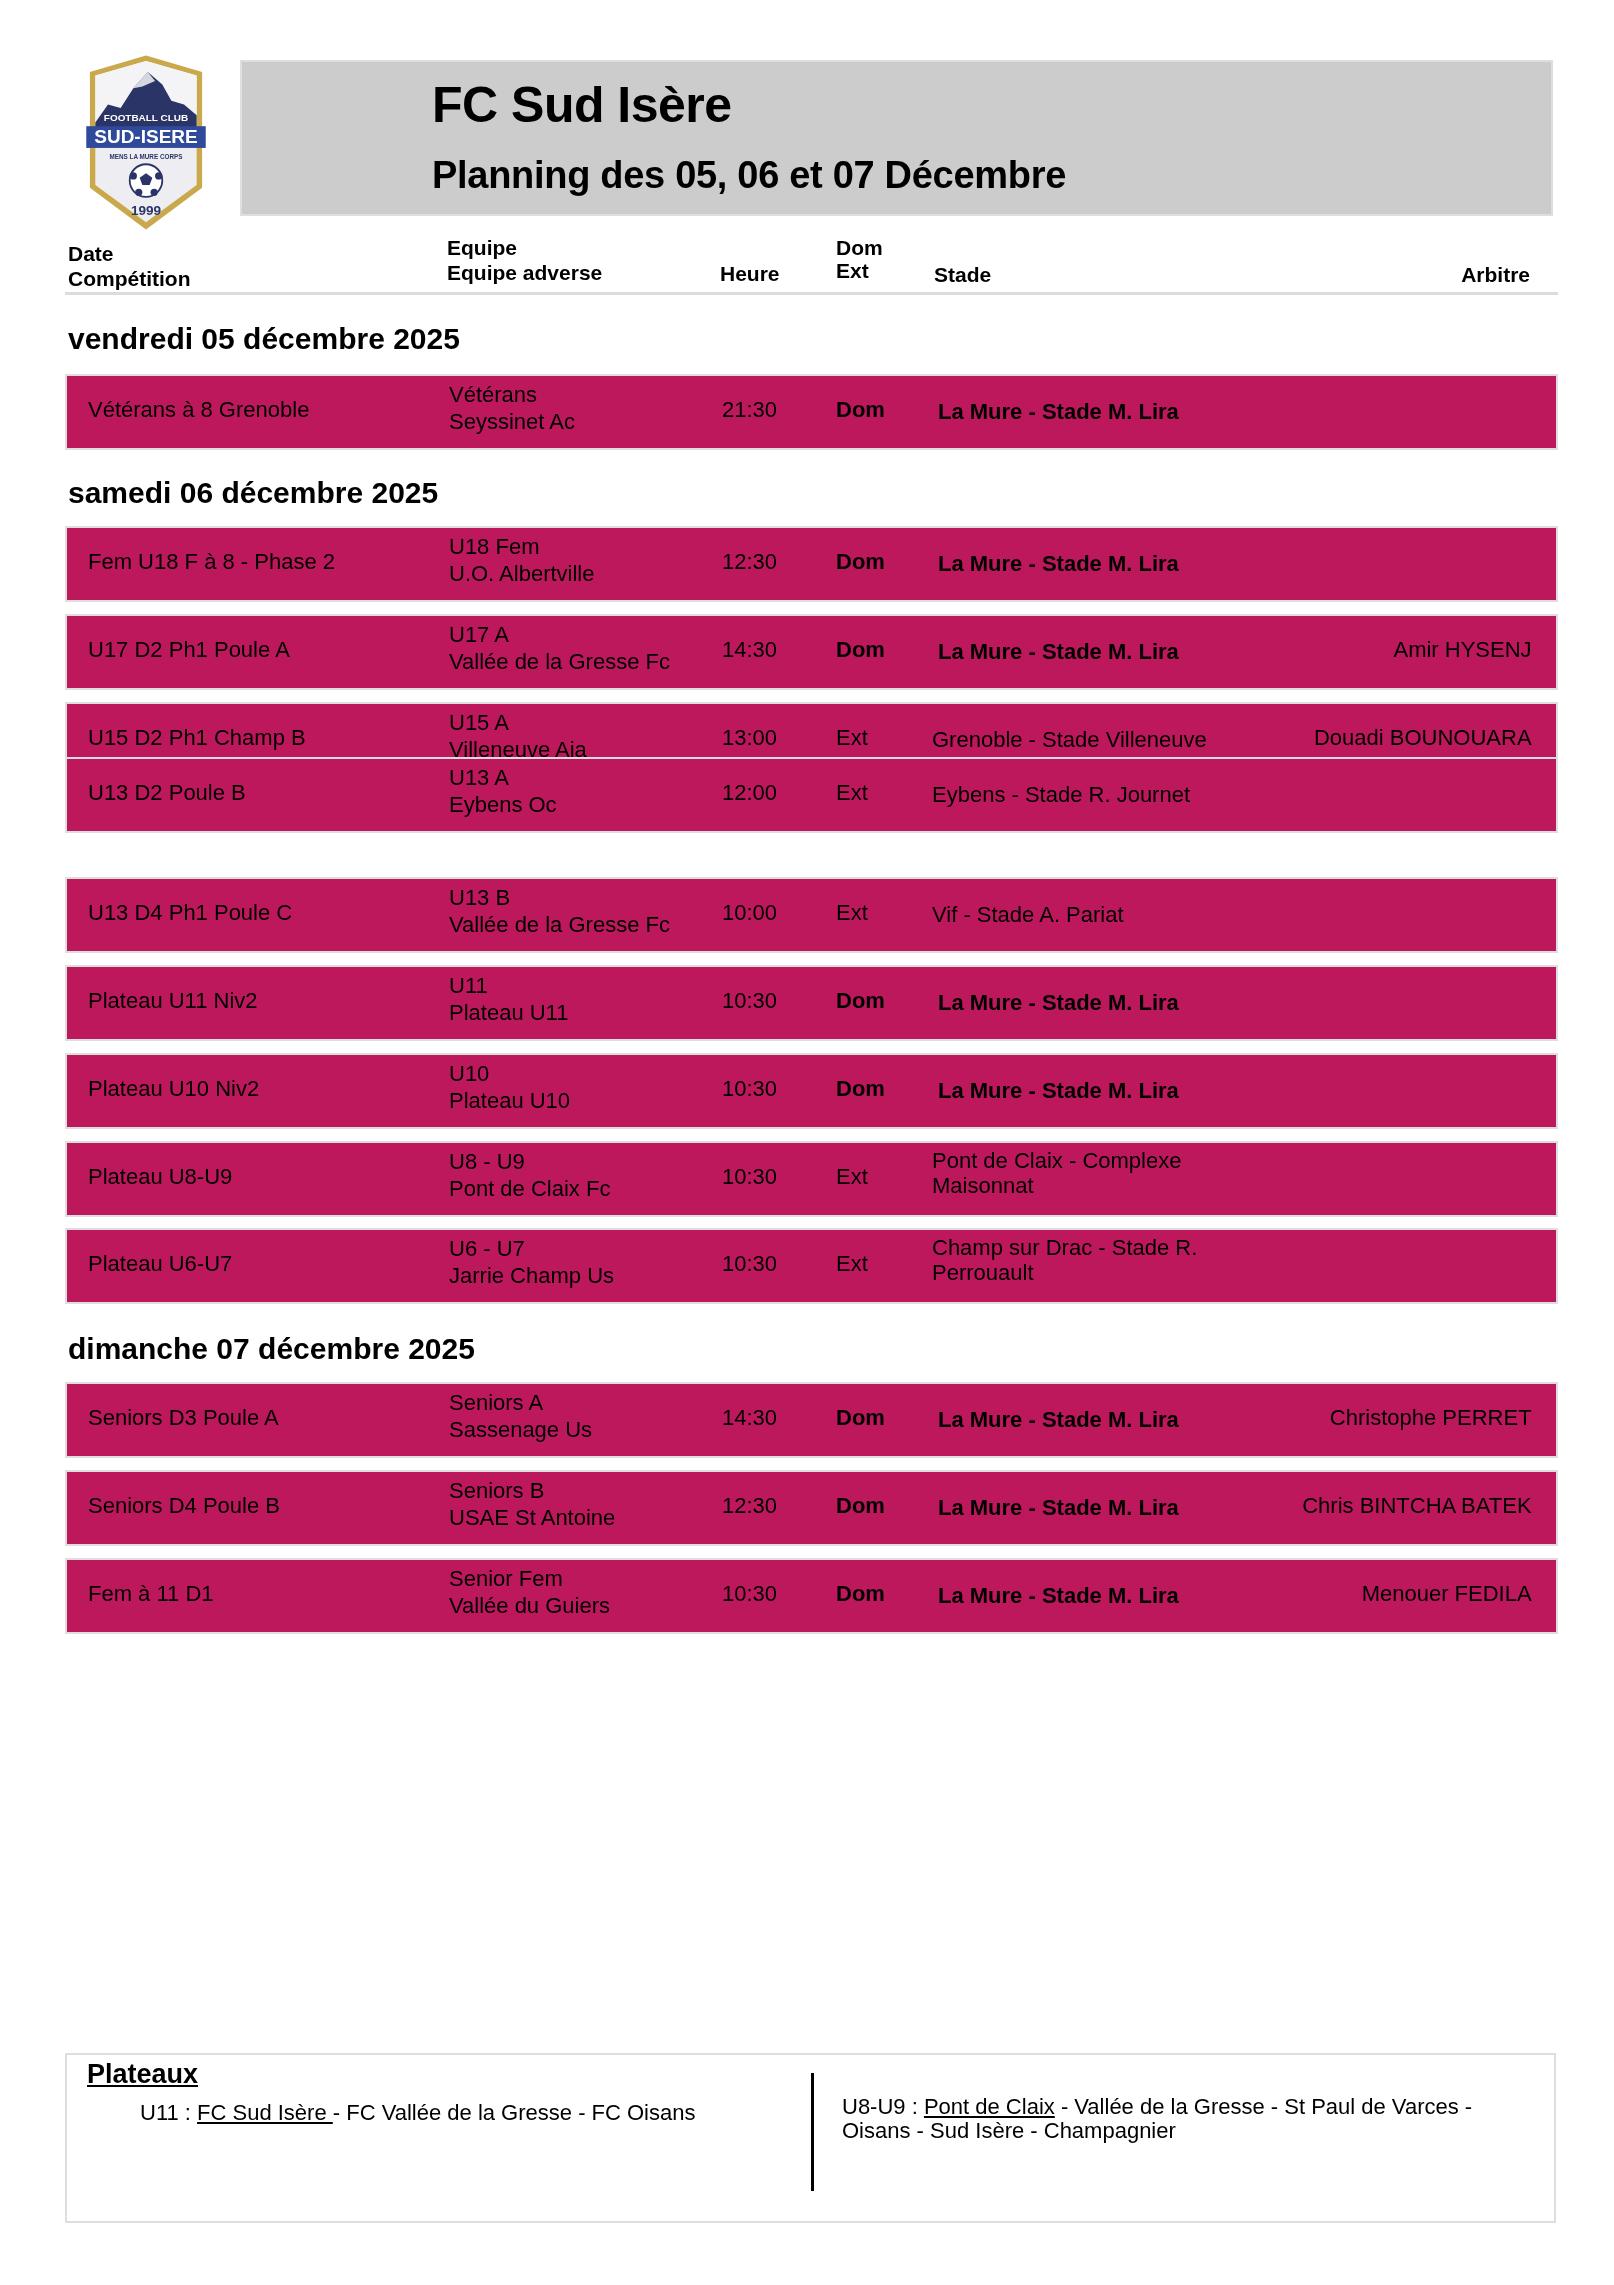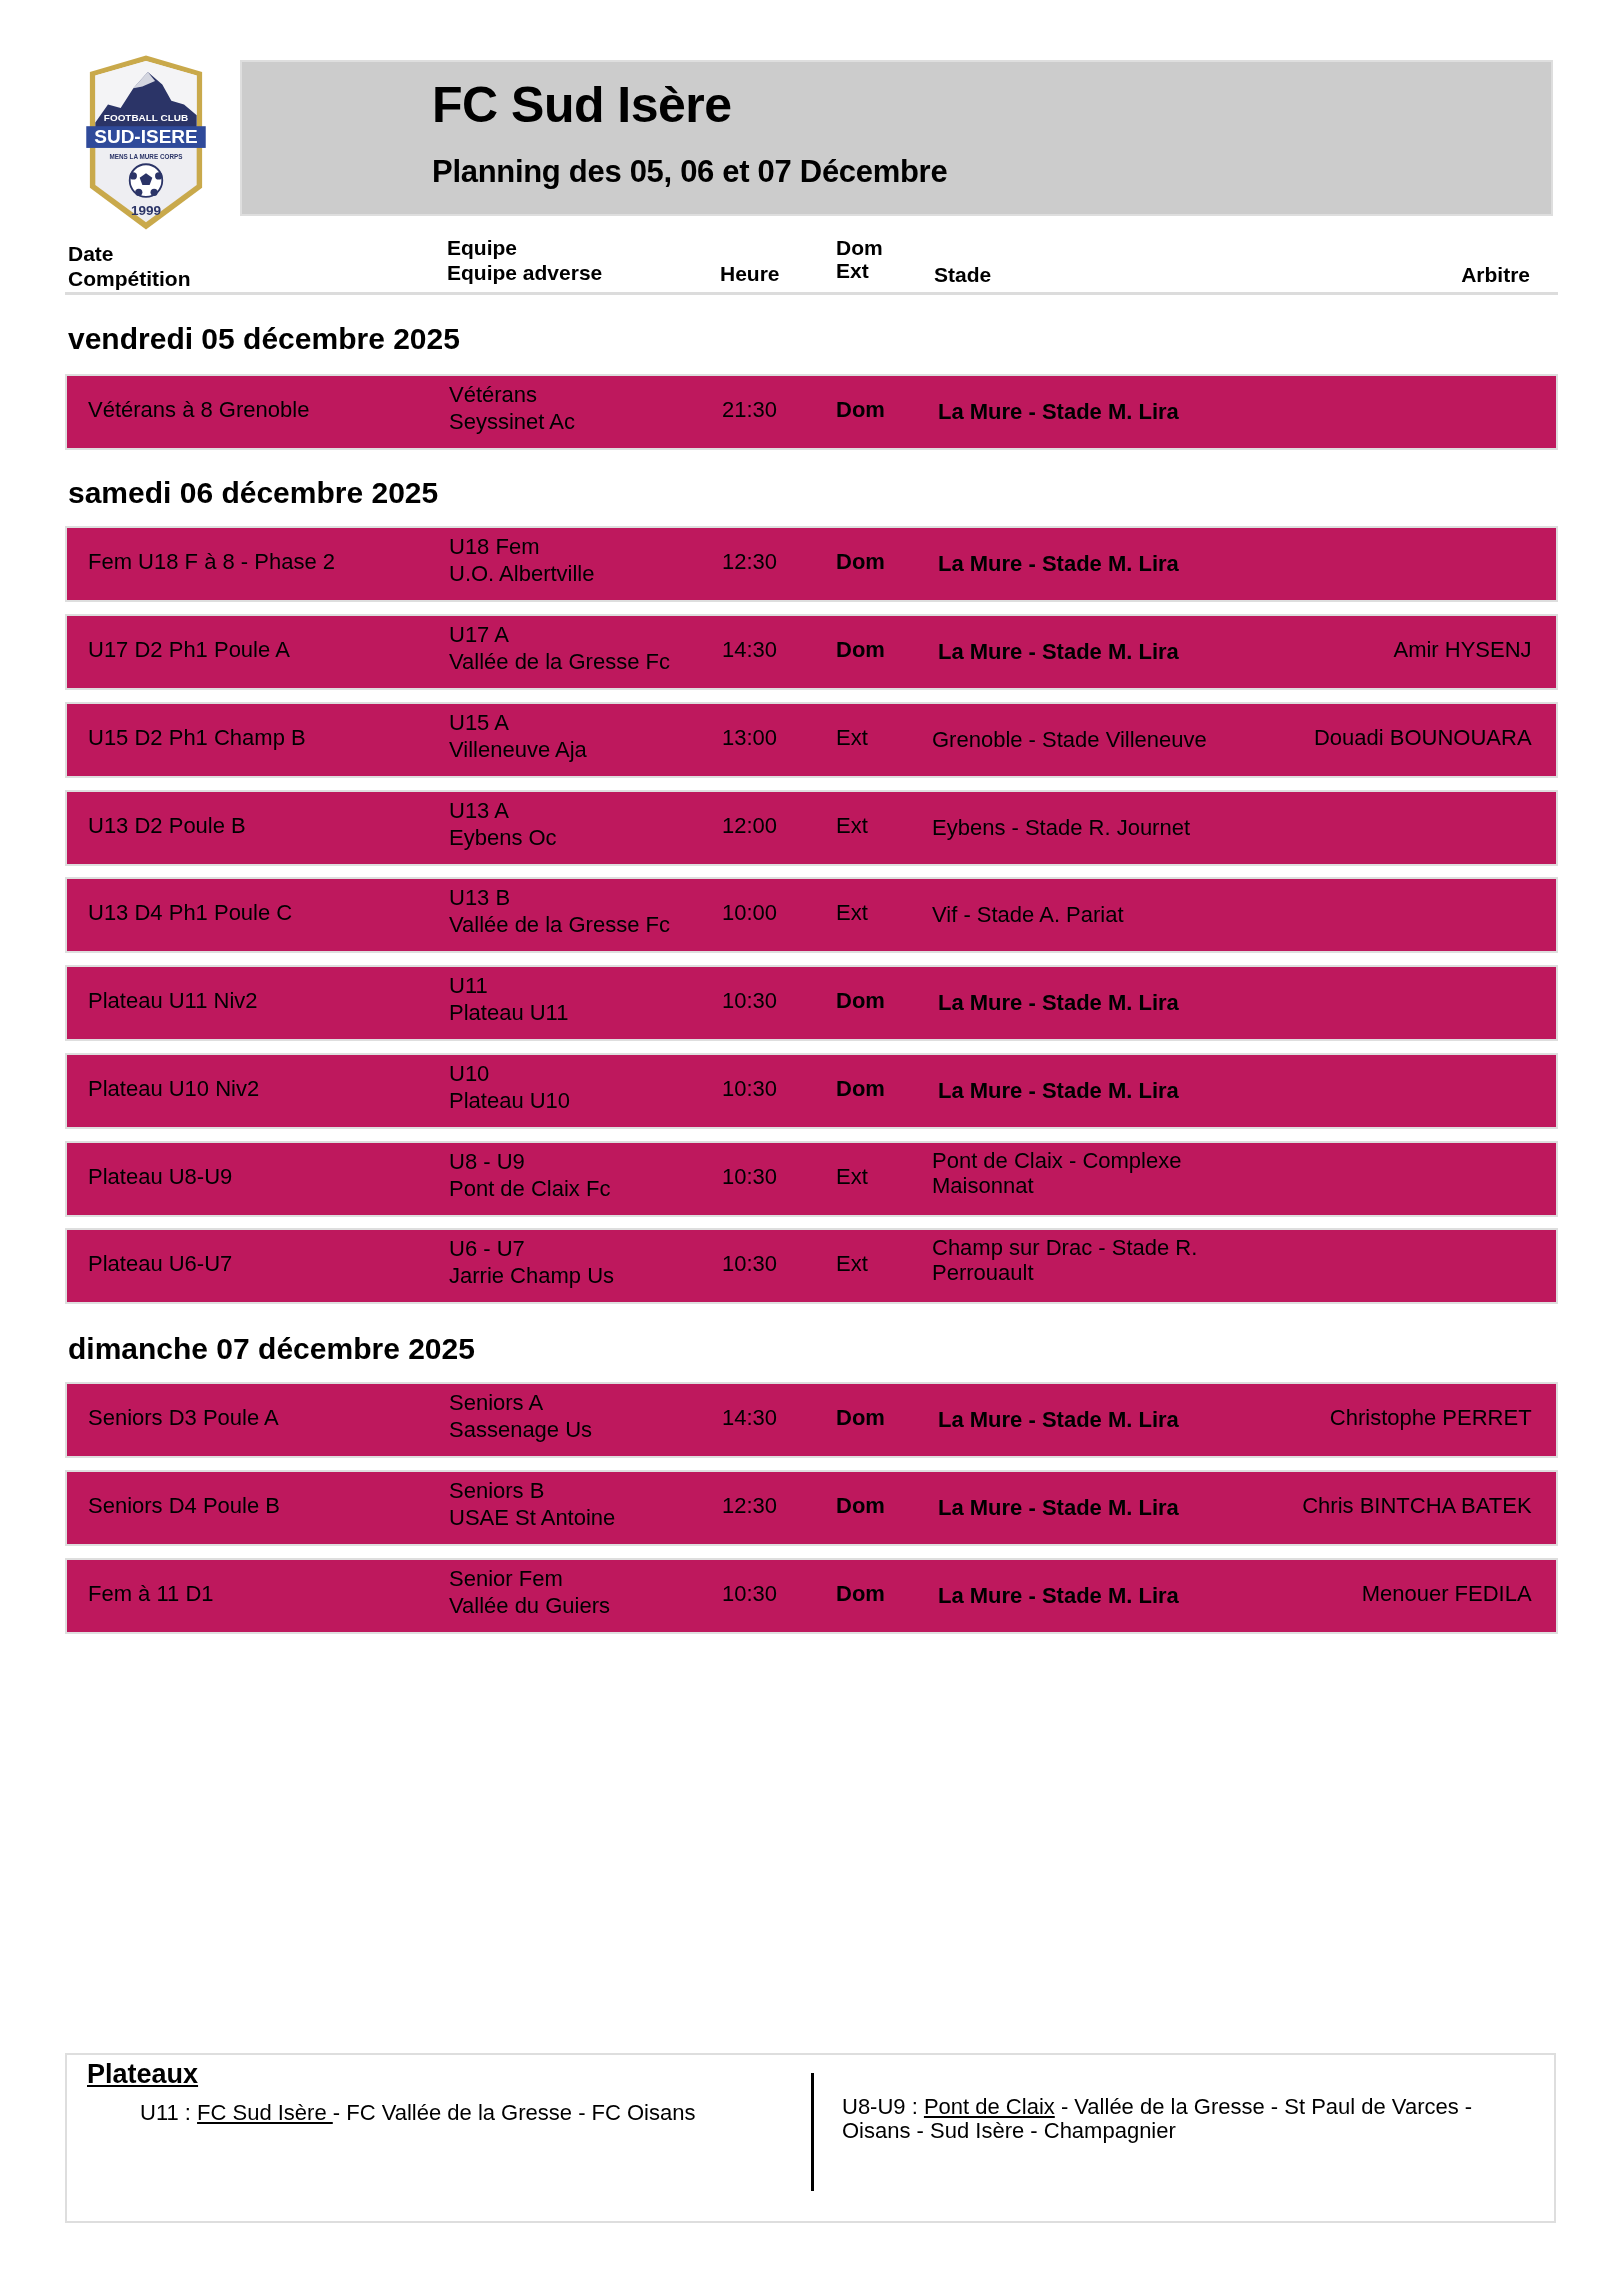--- a/index.html
+++ b/index.html
@@ -5,21 +5,21 @@
     html, body { margin: 0; padding: 0; background: #ffffff; }
     body { width: 1615px; height: 2285px; position: relative; font-family: "Liberation Sans", sans-serif; color: #000; overflow: hidden; }
     .abs { position: absolute; }
 
     
     #logo { left: 77px; top: 52px; width: 138px; height: 181px; }
 
     
     #header-band { left: 240px; top: 60px; width: 1313px; height: 156px; background: #cccccc; border: 2.7px solid #dedede; box-sizing: border-box; }
     #title { left: 432px; top: 76px; font-size: 50px; font-weight: bold; letter-spacing: -0.5px; }
-    #subtitle { left: 432px; top: 154px; font-size: 31px; font-weight: bold; letter-spacing: -0.3px; }
+    #subtitle { left: 432px; top: 154px; font-size: 38px; font-weight: bold; letter-spacing: -0.3px; }
 
     
     .colhdr { font-size: 21px; font-weight: bold; line-height: 25px; }
     #col-rule { left: 65px; top: 292px; width: 1493px; height: 2.7px; background: #dcdcdc; }
 
     
     .day-heading { left: 68px; font-size: 30px; font-weight: bold; }
 
     
     .match { left: 65px; width: 1493px; height: 76px; border: 2.7px solid #dedede; box-sizing: border-box; background: #be185d; }
@@ -135,21 +135,21 @@
         <div>U15 A</div>
         <div>Villeneuve Aja</div>
       </div>
       <div class="cell c-time">13:00</div>
       <div class="cell c-dom">Ext</div>
       <div class="cell c-stade">
         <div>Grenoble - Stade Villeneuve</div>
       </div>
       <div class="cell c-arb">Douadi BOUNOUARA</div>
     </div>
-    <div class="abs match" style="top: 790px; padding-left: 46px;">
+    <div class="abs match" style="top: 757px; padding-left: 46px;">
       <div class="cell c-comp">U13 D2 Poule B</div>
       <div class="cell c-team">
         <div>U13 A</div>
         <div>Eybens Oc</div>
       </div>
       <div class="cell c-time">12:00</div>
       <div class="cell c-dom">Ext</div>
       <div class="cell c-stade">
         <div>Eybens - Stade R. Journet</div>
       </div>

